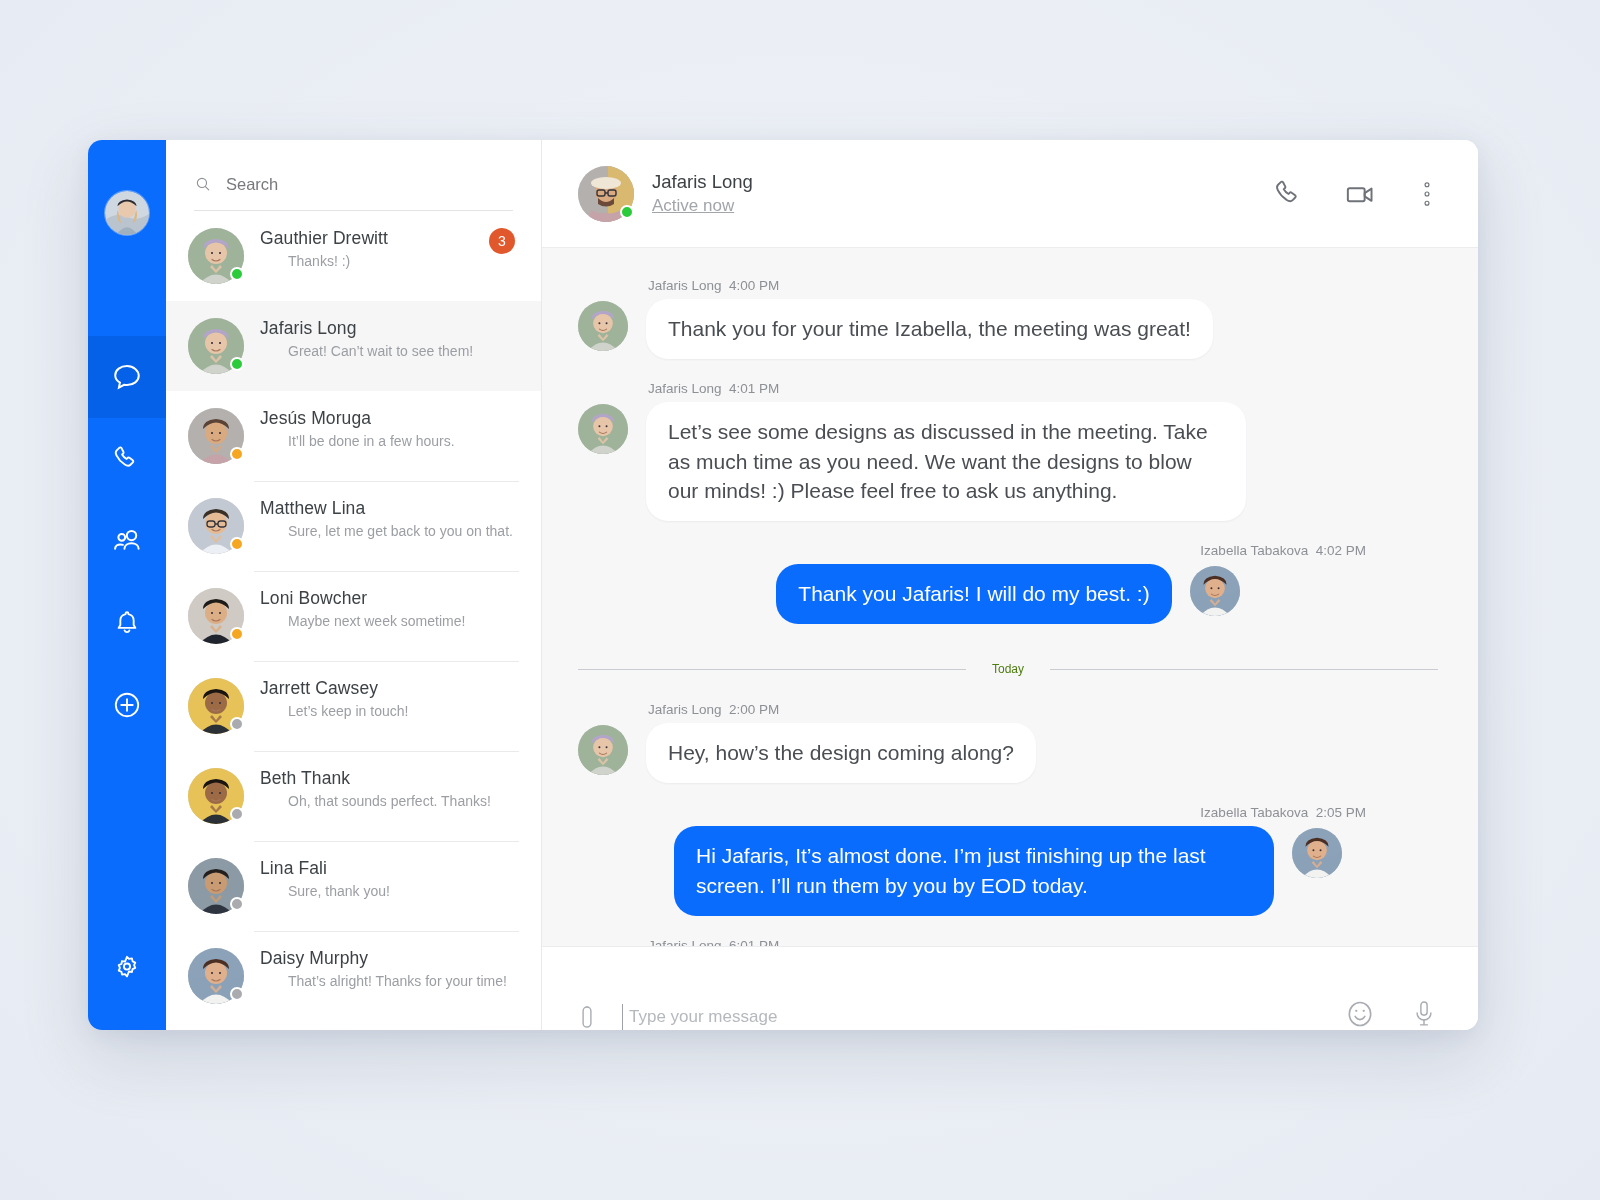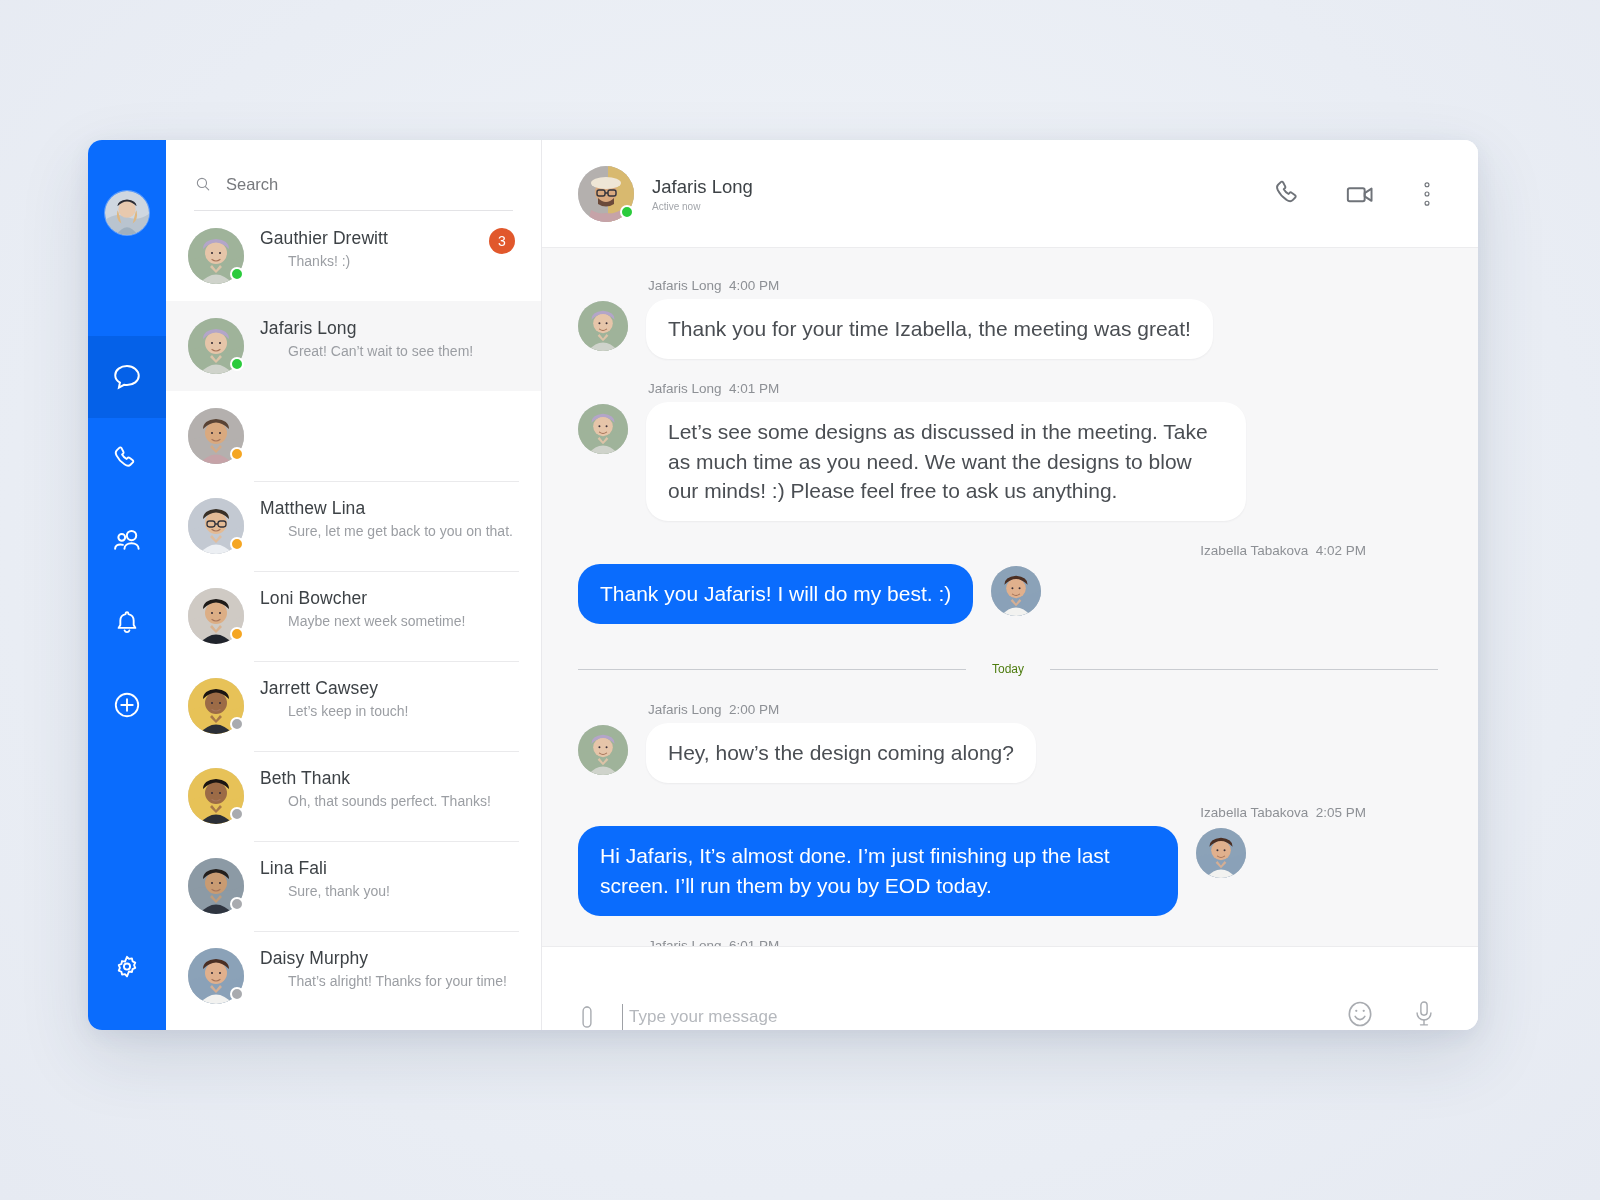--- a/index.html
+++ b/index.html
@@ -148,40 +148,40 @@
     height: 108px; flex: 0 0 108px;
     background: #fff;
     display: flex; align-items: center;
     padding: 0 40px 0 36px;
     border-bottom: 1px solid #ececee;
   }
   .ch-avatar-wrap { position: relative; }
   .ch-avatar { width: 56px; height: 56px; border-radius: 50%; overflow: hidden; background:#d6d8dc; }
   .ch-meta { margin-left: 18px; flex: 1 1 auto; }
   .ch-name { font-size: 18.5px; color: #3d4246; margin-bottom: 3px; }
-  .ch-status { font-size: 10px; color: #a2a5aa; }
+  .ch-status { font-size: 17px; color: #a2a5aa; text-decoration: underline; }
   .ch-actions { display: flex; align-items: center; gap: 36px; }
   .ch-action { cursor: pointer; display: flex; align-items: center; justify-content: center; }
 
   
   .messages {
     flex: 1 1 auto;
     padding: 30px 40px 16px 36px;
     overflow: hidden;
     display: flex; flex-direction: column;
   }
   .msg-group { margin-bottom: 22px; }
   .msg-meta {
     font-size: 13.5px; color: #8d9095;
     margin-bottom: 6px;
   }
   .msg-in .msg-meta { margin-left: 70px; }
   .msg-out .msg-meta { text-align: right; margin-right: 72px; }
   .msg-row { display: flex; align-items: flex-start; gap: 18px; }
-  .msg-out .msg-row { justify-content: flex-start; }
+  .msg-out .msg-row { justify-content: center; }
   .msg-avatar {
     width: 50px; height: 50px; border-radius: 50%;
     overflow: hidden; flex: 0 0 50px; background:#d6d8dc;
     margin-top: 2px;
   }
   .bubble {
     max-width: 600px;
     padding: 15px 22px;
     font-size: 21px;
     line-height: 1.42;
@@ -354,20 +354,24 @@
     <circle cx="28" cy="25" r="11" fill="#d9a97f"></circle>
     <path d="M15 21 Q28 8 41 21 Q41 12 28 11 Q15 12 15 21Z" fill="#5a4334"></path>
     <circle cx="24" cy="25" r="1.1" fill="#3a3038"></circle>
                 <circle cx="32" cy="25" r="1.1" fill="#3a3038"></circle>
     <path d="M24 31.5q4 3 8 0" stroke="#a9765a" stroke-width="1.2" fill="none" stroke-linecap="round"></path>
     <path d="M11 56 Q28 37 45 56Z" fill="#c6a3a8"></path>
     <path d="M24 37 28 42 32 37 34 39 28 45 22 39Z" fill="#d9a97f" opacity=".85"></path>
   </svg>
             </div>
        <div class="status-dot away"></div>
+     </div>
+     <div class="conv-text">
+       <div class="conv-name">Jesús Moruga</div>
+       <div class="conv-preview">It’ll be done in a few hours.</div>
      </div>
         </div>
         <div class="conv-item">
           <div class="avatar-wrap">
        <div class="avatar">
               <svg class="face" viewBox="0 0 56 56">
     <rect width="56" height="56" fill="#c3c9d2"></rect>
     <path d="M0 34 Q14 26 28 31 T56 27 L56 56 L0 56Z" fill="#c3c9d2" opacity=".65"></path>
     <circle cx="28" cy="25" r="11" fill="#e4bb95"></circle>
     <path d="M15 21 Q28 8 41 21 Q41 12 28 11 Q15 12 15 21Z" fill="#3a3026"></path>

